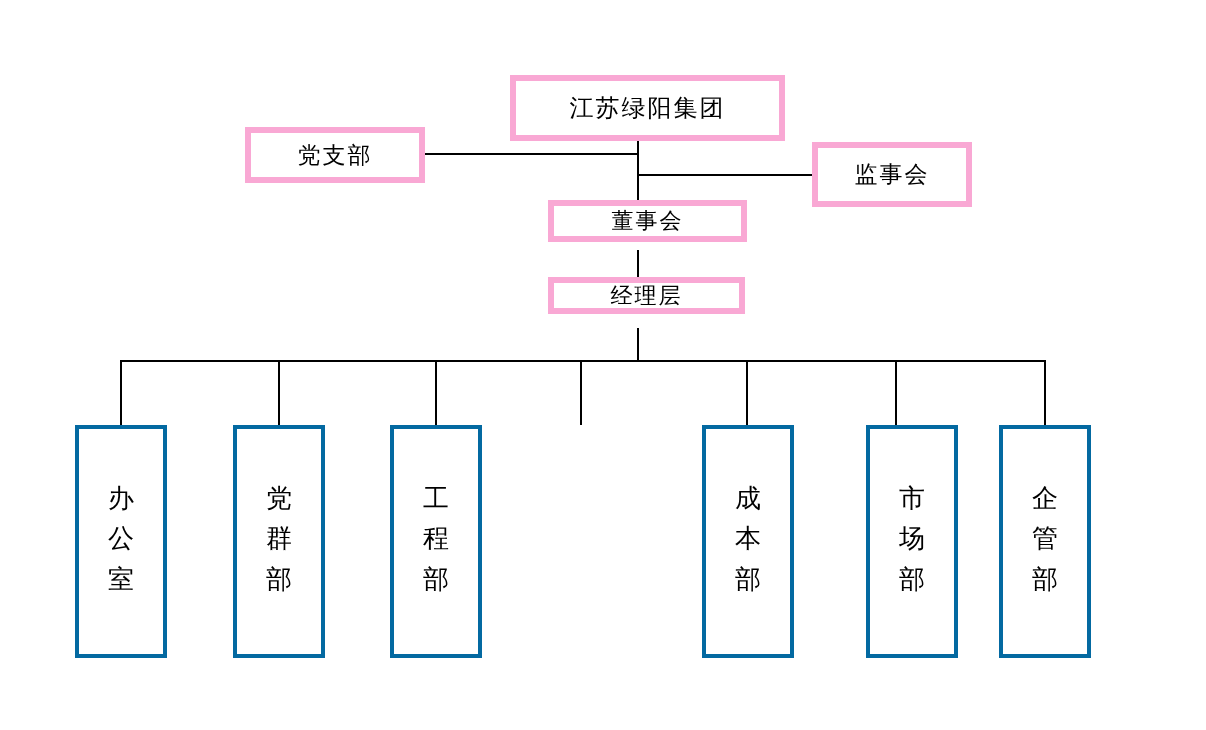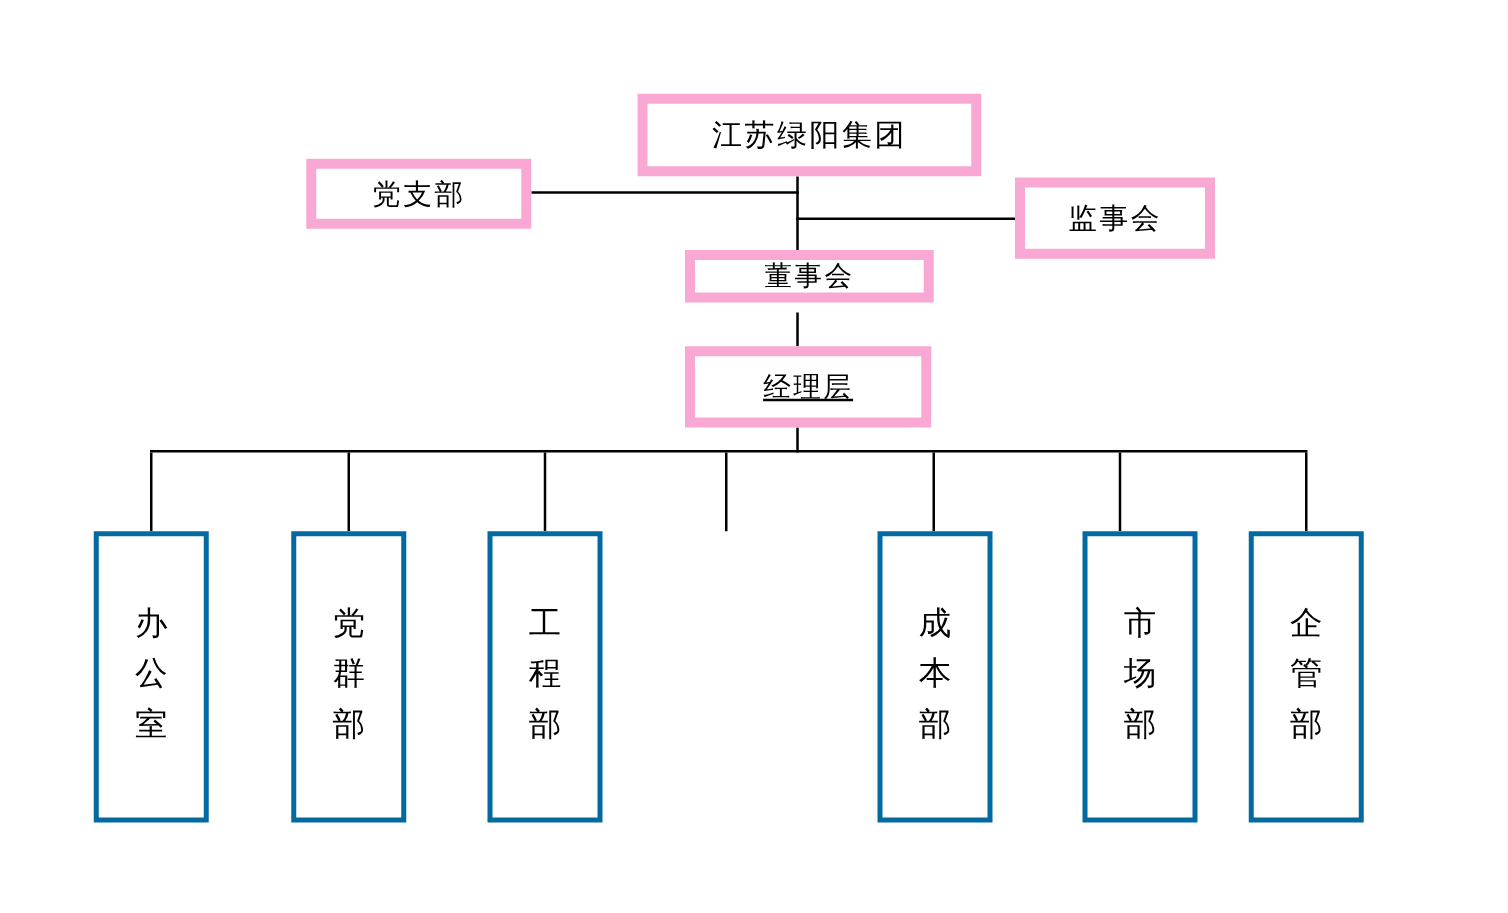--- a/index.html
+++ b/index.html
@@ -12,36 +12,36 @@
     width: 1206px;
     height: 730px;
     background: #ffffff;
     font-family: "Liberation Serif", "DejaVu Serif", serif;
     color: #000000;
     overflow: hidden;
   }
   .node {
     position: absolute;
     box-sizing: border-box;
-    border: 8px solid #f9a8d4;
+    border: 6px solid #f9a8d4;
     background: #ffffff;
     display: flex;
     align-items: center;
     justify-content: center;
     text-align: center;
   }
   .node .label {
     letter-spacing: 2px;
     white-space: nowrap;
   }
   .node-group      { left: 510px; top: 75px;  width: 275px; height: 66px; font-size: 24px; }
   .node-party      { left: 245px; top: 127px; width: 180px; height: 56px; font-size: 23px; }
   .node-supervisor { left: 812px; top: 142px; width: 160px; height: 65px; font-size: 23px; align-items: center; }
   .node-board      { left: 548px; top: 200px; width: 199px; height: 42px; font-size: 22px; }
-  .node-manage     { left: 548px; top: 277px; width: 197px; height: 65px; font-size: 22px; text-decoration: underline; }
+  .node-manage     { left: 548px; top: 277px; width: 197px; height: 37px; font-size: 22px; }
 
   .dept {
     position: absolute;
     box-sizing: border-box;
     border: 4px solid #0369a1;
     background: #ffffff;
     top: 425px;
     width: 92px;
     height: 233px;
     display: flex;

